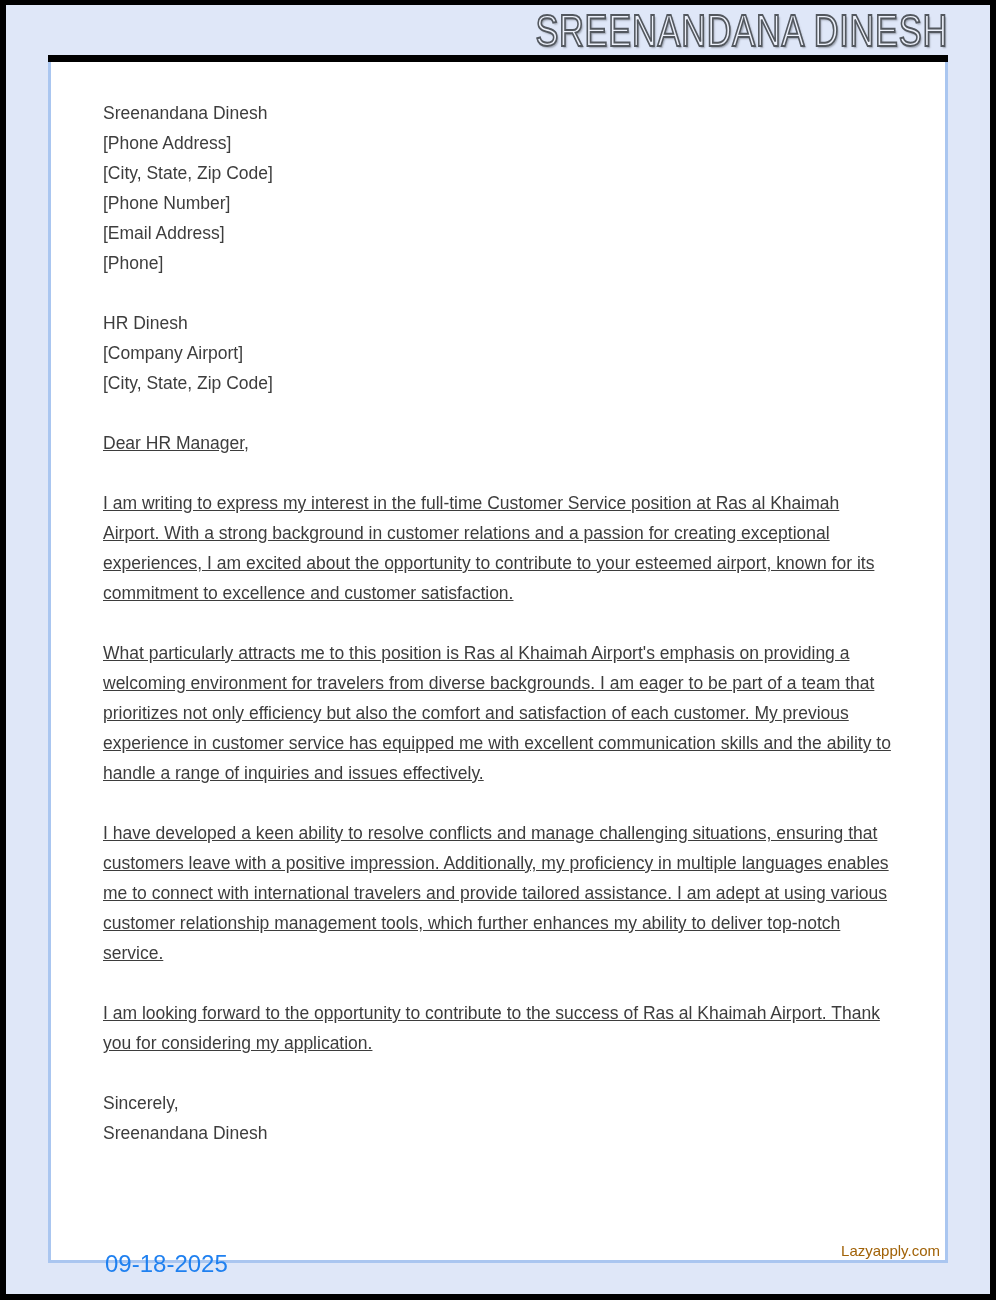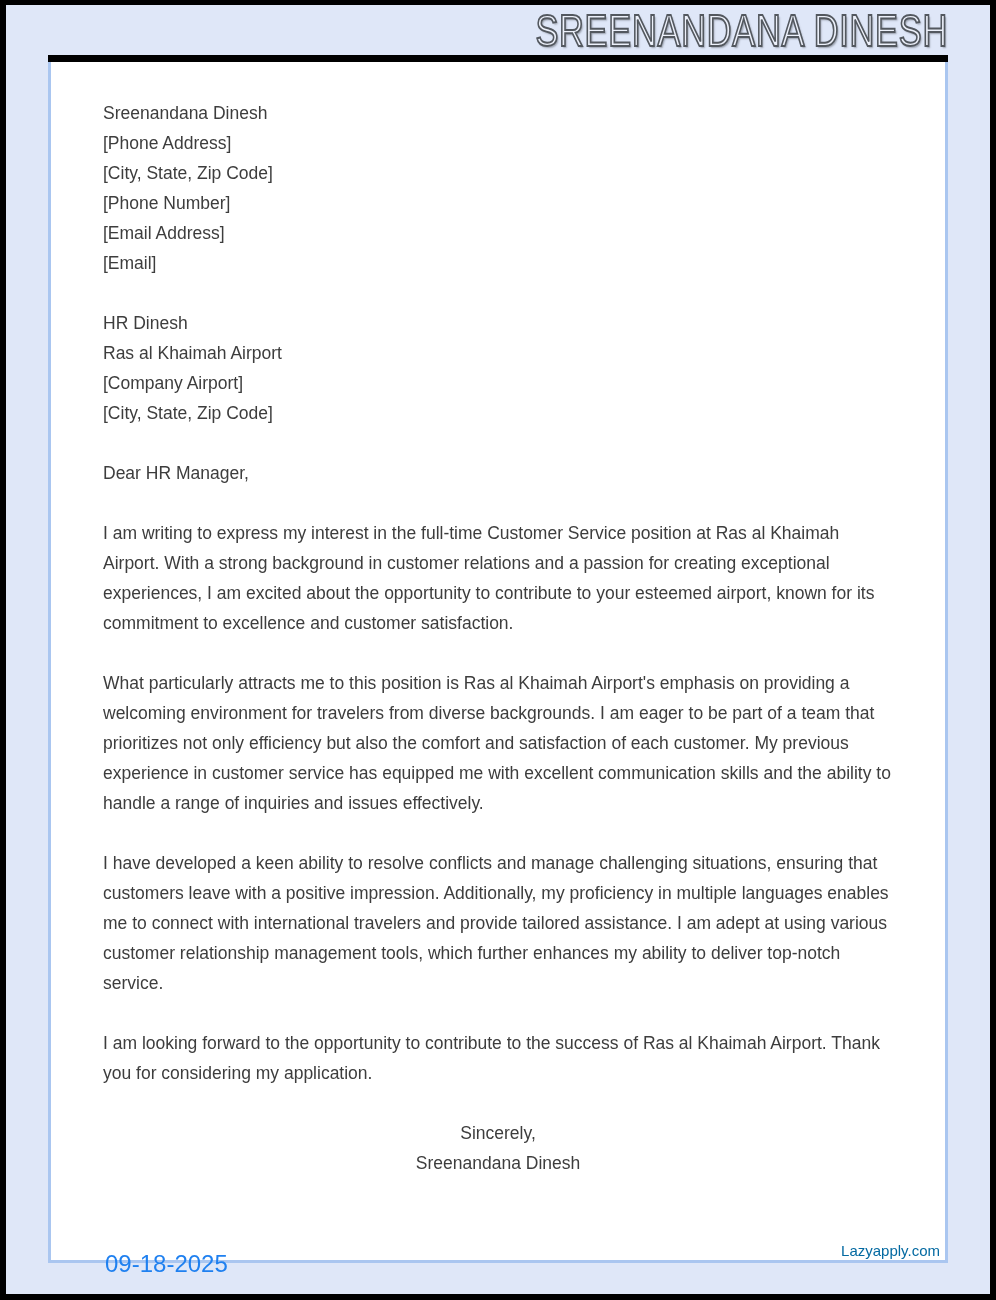--- a/index.html
+++ b/index.html
@@ -46,62 +46,61 @@
     border-left: 3px solid #aac6f0;
     border-right: 3px solid #aac6f0;
     border-bottom: 3px solid #aac6f0;
     padding: 36px 52px 40px 52px;
     position: relative;
     color: #3d3d3d;
     font-size: 17.5px;
   }
   .line { line-height: 30px; }
   .block { margin: 0 0 30px 0; }
-  .para { margin: 0 0 30px 0; line-height: 30px; }
-  .closing-block { margin: 0; text-align: center; }
+  .para { margin: 0 0 30px 0; line-height: 30px; text-decoration: underline; }
+  .closing-block { margin: 0; }
   .date-field {
     position: absolute;
     left: 54px;
     bottom: -17px;
     font-size: 24px;
     line-height: 26px;
     color: #1f80f0;
     background: transparent;
   }
   .watermark {
     position: absolute;
     right: 5px;
     bottom: 1px;
     font-size: 15px;
-    color: #0369a1;
+    color: #a16207;
   }
 </style>
 </head>
 <body>
 
 <div class="header-row">
   <span class="outline-title">SREENANDANA DINESH</span>
 </div>
 
 <div class="black-bar"></div>
 
 <div class="page">
 
   <div class="block">
     <div class="line">Sreenandana Dinesh</div>
     <div class="line">[Phone Address]</div>
     <div class="line">[City, State, Zip Code]</div>
     <div class="line">[Phone Number]</div>
     <div class="line">[Email Address]</div>
-    <div class="line">[Email]</div>
+    <div class="line">[Phone]</div>
   </div>
 
   <div class="block">
     <div class="line">HR Dinesh</div>
-    <div class="line">Ras al Khaimah Airport</div>
     <div class="line">[Company Airport]</div>
     <div class="line">[City, State, Zip Code]</div>
   </div>
 
   <p class="para">Dear HR Manager,</p>
 
   <p class="para">I am writing to express my interest in the full-time Customer Service position at Ras al Khaimah Airport. With a strong background in customer relations and a passion for creating exceptional experiences, I am excited about the opportunity to contribute to your esteemed airport, known for its commitment to excellence and customer satisfaction.</p>
   <p class="para">What particularly attracts me to this position is Ras al Khaimah Airport's emphasis on providing a welcoming environment for travelers from diverse backgrounds. I am eager to be part of a team that prioritizes not only efficiency but also the comfort and satisfaction of each customer. My previous experience in customer service has equipped me with excellent communication skills and the ability to handle a range of inquiries and issues effectively.</p>
   <p class="para">I have developed a keen ability to resolve conflicts and manage challenging situations, ensuring that customers leave with a positive impression. Additionally, my proficiency in multiple languages enables me to connect with international travelers and provide tailored assistance. I am adept at using various customer relationship management tools, which further enhances my ability to deliver top-notch service.</p>
   <p class="para">I am looking forward to the opportunity to contribute to the success of Ras al Khaimah Airport. Thank you for considering my application.</p>

